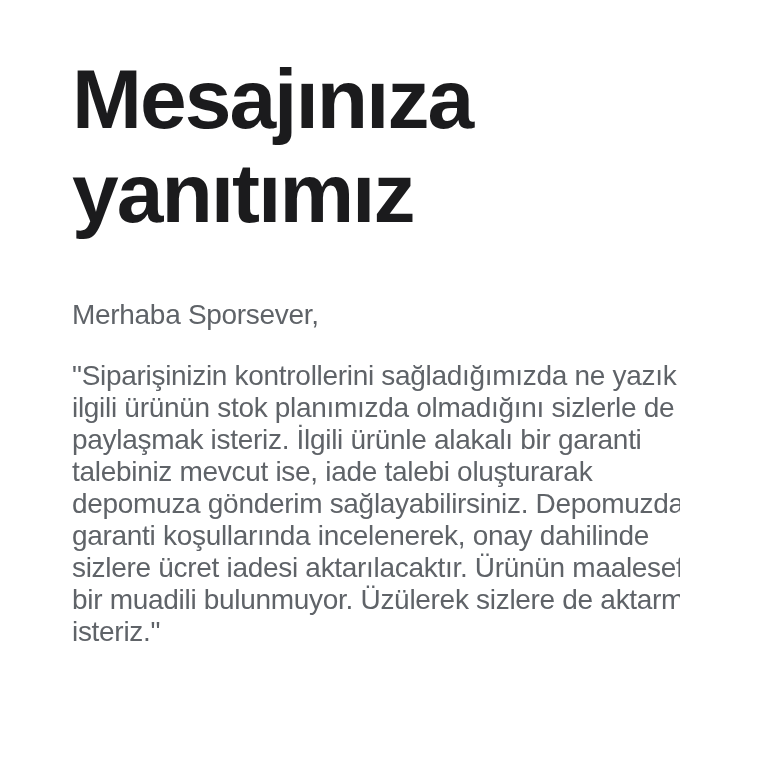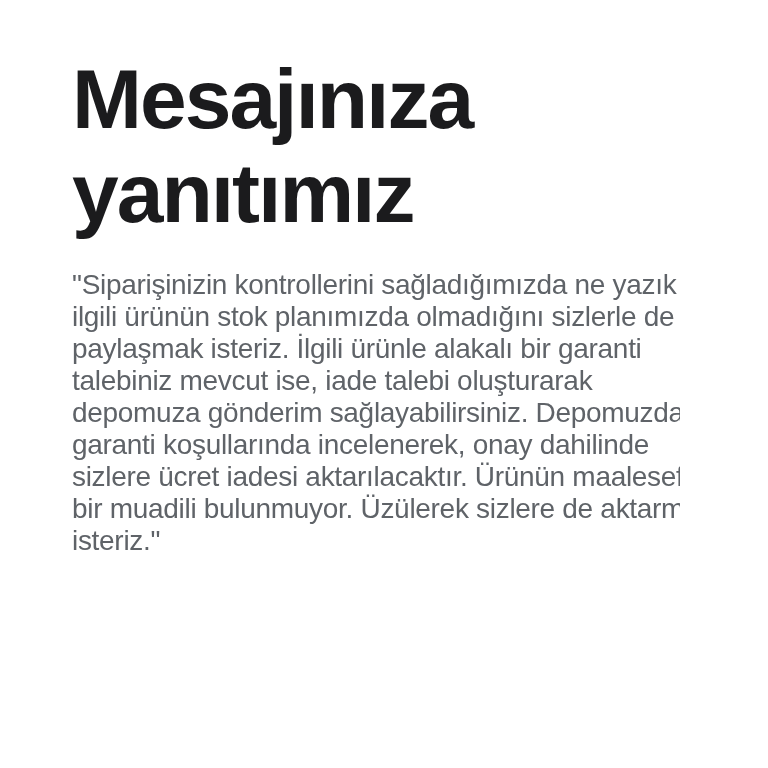--- a/index.html
+++ b/index.html
@@ -42,20 +42,21 @@
   .paragraph-intro    { margin-top: 31px; }
   .paragraph-response { margin-top: 29px; }
 </style>
 </head>
 <body>
 
 <main class="email-content">
   <h1 class="email-heading">Mesajınıza
 yanıtımız</h1>
 
+  <p class="email-paragraph greeting">Merhaba Sporsever,</p>
 
 
   <p class="email-paragraph paragraph-response">"Siparişinizin kontrollerini sağladığımızda ne yazık ki
 ilgili ürünün stok planımızda olmadığını sizlerle de
 paylaşmak isteriz. İlgili ürünle alakalı bir garanti
 talebiniz mevcut ise, iade talebi oluşturarak
 depomuza gönderim sağlayabilirsiniz. Depomuzda
 garanti koşullarında incelenerek, onay dahilinde
 sizlere ücret iadesi aktarılacaktır. Ürünün maalesef
 bir muadili bulunmuyor. Üzülerek sizlere de aktarmak

